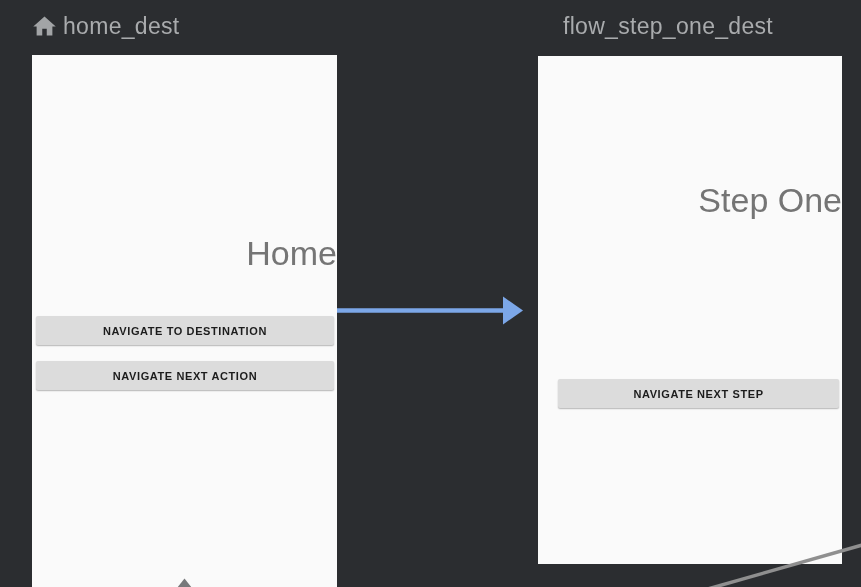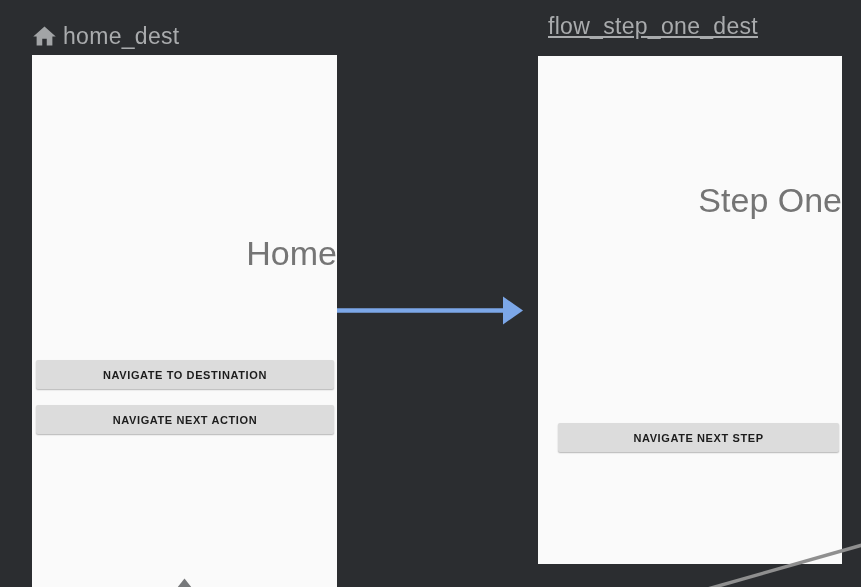--- a/index.html
+++ b/index.html
@@ -27,41 +27,40 @@
     position:absolute;left:0;right:0;text-align:right;
     color:#757575;font-size:34px;line-height:40px;font-weight:400;
   }
   .preview-btn{
     position:absolute;left:4px;right:3px;height:29px;
     background:#dcdcdc;border-radius:2px;
     box-shadow:0 1px 1.5px rgba(0,0,0,0.28);
     display:flex;align-items:center;justify-content:center;
     color:#1c1c1c;font-size:11px;font-weight:700;letter-spacing:0.6px;
     white-space:nowrap;
-    margin-top:44px;
   }
 
   
   svg.edges{position:absolute;inset:0;pointer-events:none;}
 </style>
 </head>
 <body>
 
 <div class="canvas">
 
-  <div class="dest-header" style="left:31px;top:20px;">
+  <div class="dest-header" style="left:31px;top:10px;">
     <span class="icon">
       <svg viewBox="0 0 24 24">
           <path d="M10 20v-6h4v6h5v-8h3L12 3 2 12h3v8z"></path>
         </svg>
     </span>
     <span>home_dest</span>
   </div>
 
-  <div class="dest-header" style="left:548px;top:10px;text-decoration:underline;">
+  <div class="dest-header" style="left:563px;top:10px;">
     <span>flow_step_one_dest</span>
   </div>
 
   <div class="card" style="left:32px;top:55px;width:305px;height:580px;">
     <div class="screen-title" style="top:178px;">Home</div>
     <div class="preview-btn" style="top:261px;">NAVIGATE TO DESTINATION</div>
     <div class="preview-btn" style="top:306px;">NAVIGATE NEXT ACTION</div>
   </div>
 
   <div class="card" style="left:538px;top:56px;width:304px;height:508px;">

